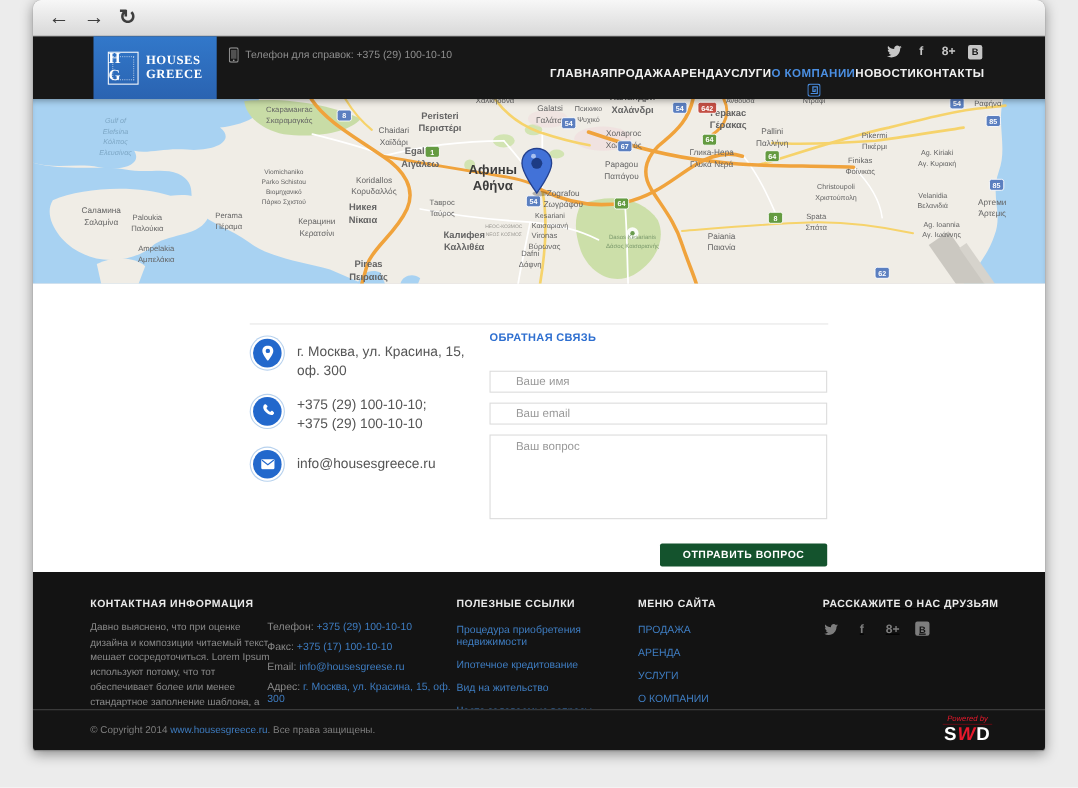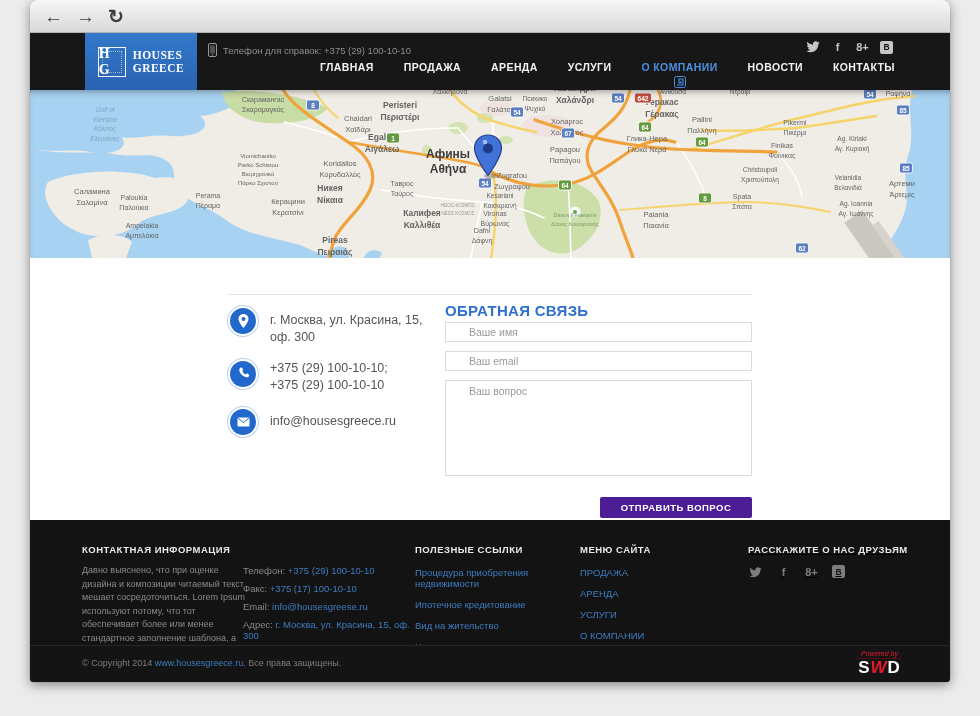--- a/index.html
+++ b/index.html
@@ -25,21 +25,21 @@
     font-family:"Liberation Serif", serif; font-weight:700; font-size:14px; letter-spacing:3px; }
   .logo-text { color:#fff; font-family:"Liberation Serif", serif; font-weight:700;
     font-size:11.5px; line-height:1.1; letter-spacing:.5px; }
   .phone-note { position:absolute; left:178px; top:10px; display:flex; align-items:center; gap:6px;
     color:#8f8f8f; font-size:9.5px; }
   .hsocial { position:absolute; top:7px; right:57px; display:flex; gap:10px; align-items:center; }
   .sico { min-width:15px; height:14px; display:flex; align-items:center; justify-content:center;
     color:#c6c6c6; font-size:11px; font-weight:700; cursor:pointer; }
   .sico.vk { background:#c6c6c6; color:#171717; width:13px; height:13px; min-width:13px;
     border-radius:2px; font-size:8.5px; }
-  .mainnav { position:absolute; right:55px; top:28px; display:flex; gap:30px; }
+  .mainnav { position:absolute; right:55px; top:28px; display:flex; gap:0; }
   .nav-item { color:#f2f2f2; font-size:10.5px; font-weight:700; letter-spacing:.4px;
     cursor:pointer; position:relative; }
   .nav-item.active { color:#4b8fe2; }
   .nav-item.active .meander { position:absolute; left:50%; margin-left:-6px; top:15px; }
 
   
   .map-wrap { position:relative; height:168px; border-bottom:1px solid #cfcfcf; background:#f0ede6; }
   .map-wrap::after { content:""; position:absolute; inset:0; pointer-events:none;
     box-shadow:inset 0 5px 7px -4px rgba(0,0,0,.4); }
   .map-wrap svg { display:block; }
@@ -54,28 +54,28 @@
 
   .contact-col { position:absolute; left:197px; top:48px; width:212px; }
   .c-item { display:flex; align-items:flex-start; gap:14px; margin-bottom:13px; }
   .cicon { width:26px; height:26px; border-radius:50%; background:#2268cc; flex:0 0 26px;
     display:flex; align-items:center; justify-content:center; margin:2px 0 0 3px;
     box-shadow:0 0 0 2px #fff, 0 0 0 3px #b8d2ee; }
   .c-text { color:#555; font-size:12.5px; line-height:1.35; padding-top:6px; }
   .c-item.tall .c-text { padding-top:1px; }
 
   .form-col { position:absolute; left:415px; top:44px; width:307px; }
-  .form-title { color:#2e6fd0; font-size:15px; font-weight:700; letter-spacing:.3px; margin-bottom:3px; }
+  .form-title { color:#2e6fd0; font-size:10px; font-weight:700; letter-spacing:.3px; margin-bottom:24px; }
   .form-col input, .form-col textarea { width:100%; border:1px solid #dcdcdc; background:#fff;
     font-family:"Liberation Sans", sans-serif; font-size:10.5px; color:#444; padding:4px 23px; margin-bottom:9px; }
   .form-col input { height:20px; }
-  .form-col textarea { height:96px; resize:none; }
+  .form-col textarea { height:77px; resize:none; }
   .form-col input::placeholder, .form-col textarea::placeholder { color:#9a9a9a; }
   .submit-btn { display:block; margin-left:auto; margin-top:8px; width:152px; height:21px;
-    background:#4c1d95; color:#fff; border:none; border-radius:2px; cursor:pointer;
+    background:#14532d; color:#fff; border:none; border-radius:2px; cursor:pointer;
     font-family:"Liberation Sans", sans-serif; font-size:9.5px; font-weight:700; letter-spacing:.5px; }
 
   
   .footer { position:relative; height:125px; background:#131313; }
   .fcol { position:absolute; top:0; }
   .fhead { color:#eaeaea; font-size:9.5px; font-weight:700; letter-spacing:.5px; margin-top:24px; }
   .fcol1 { left:52px; width:168px; }
   .fcol1 p { color:#8a8a8a; font-size:9px; line-height:1.5; margin-top:9px; }
   .fcol2 { left:213px; width:168px; padding-top:45px; }
   .frow { margin-bottom:7px; font-size:9.5px; }

